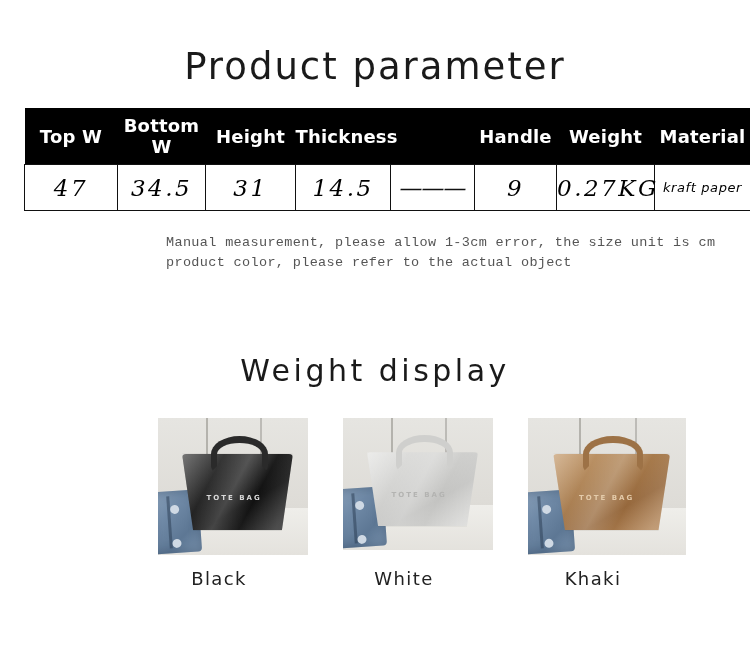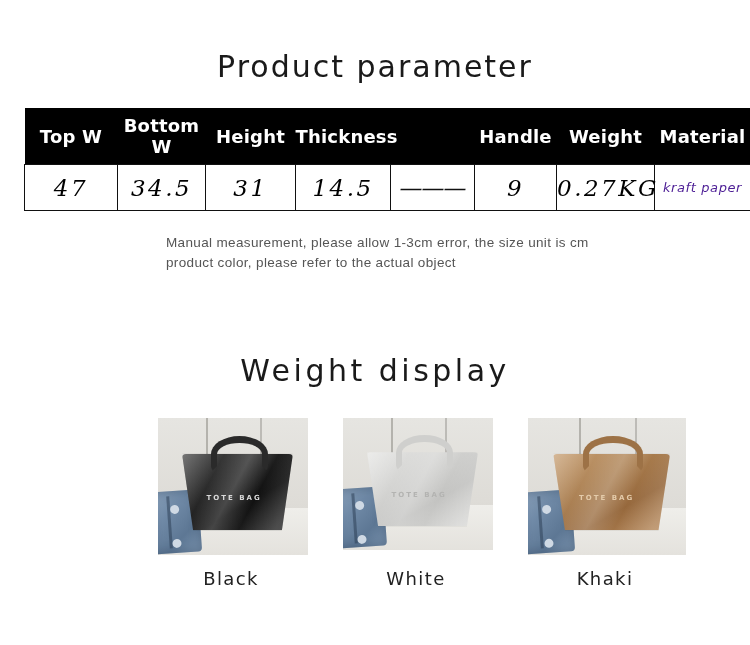--- a/index.html
+++ b/index.html
@@ -10,21 +10,21 @@
   }
   .page{position:relative;width:750px;height:645px;}
 
   
   .section-title{
     position:absolute;left:0;width:750px;text-align:center;
     font-family:"DejaVu Sans","Liberation Sans",sans-serif;
     font-weight:400;color:#1a1a1a;
     letter-spacing:2.0px;
   }
-  #title-product{top:48px;font-size:30px;line-height:38px;}
+  #title-product{top:48px;font-size:37px;line-height:38px;}
   #title-color{top:352px;font-size:30px;line-height:38px;letter-spacing:3.5px;}
 
   
   .param-table{
     position:absolute;left:24px;top:108px;width:726px;
     border-collapse:collapse;table-layout:fixed;
   }
   .param-table tr.head-row{background:#000000;}
   .param-table tr.head-row th{
     color:#ffffff;background:#000000;border:none;
@@ -35,45 +35,45 @@
   }
   .param-table tr.data-row td{
     background:#ffffff;border:1.5px solid #111111;
     height:45px;text-align:center;vertical-align:middle;padding:0;
     color:#000000;
     font-family:"DejaVu Serif","Liberation Serif",serif;
     font-size:23px;letter-spacing:2.5px;font-style:italic;
   }
   .param-table tr.data-row td.material-cell{
     font-family:"DejaVu Sans","Liberation Sans",sans-serif;
-    font-size:13px;letter-spacing:0.6px;color:#4c1d95;
+    font-size:13px;letter-spacing:0.6px;color:#000000;
   }
   .param-table tr.data-row td.dash-cell{
     font-size:23px;letter-spacing:-1px;color:#111;
   }
 
   
   .c1{width:93px;}  .c2{width:88px;}  .c3{width:90px;}
   .c4{width:95px;margin-top:43px;}  .c5{width:84px;}  .c6{width:82px;}
   .c7{width:98px;}  .c8{width:96px;}
 
   
   .note{
     position:absolute;left:166px;top:233px;width:580px;
-    font-family:Liberation Sans, sans-serif;
+    font-family:Liberation Mono, monospace;
     font-size:13.5px;line-height:20px;color:#555555;letter-spacing:0.35px;
   }
 
   
   .card{position:absolute;padding-left:36px;}
   .photo{
     position:relative;overflow:hidden;background:#e9e8e5;
   }
   .color-label{
-    position:absolute;left:16px;width:100%;text-align:center;
+    position:absolute;left:4px;width:100%;text-align:center;
     font-family:"DejaVu Sans","Liberation Sans",sans-serif;
     font-size:18px;color:#222222;letter-spacing:1.4px;
   }
 
   
   .wall{position:absolute;inset:0;background:linear-gradient(180deg,#e6e5e1 0%,#dedcd7 62%,#d6d4cf 100%);}
   .wall:before{content:"";position:absolute;left:32%;top:0;width:2px;height:62%;background:rgba(140,138,132,.55);}
   .wall:after{content:"";position:absolute;left:68%;top:0;width:2px;height:58%;background:rgba(140,138,132,.45);}
   .floor{position:absolute;left:0;right:0;bottom:0;height:34%;background:linear-gradient(180deg,#efeeea 0%,#e4e2dd 100%);}
   .denim{

